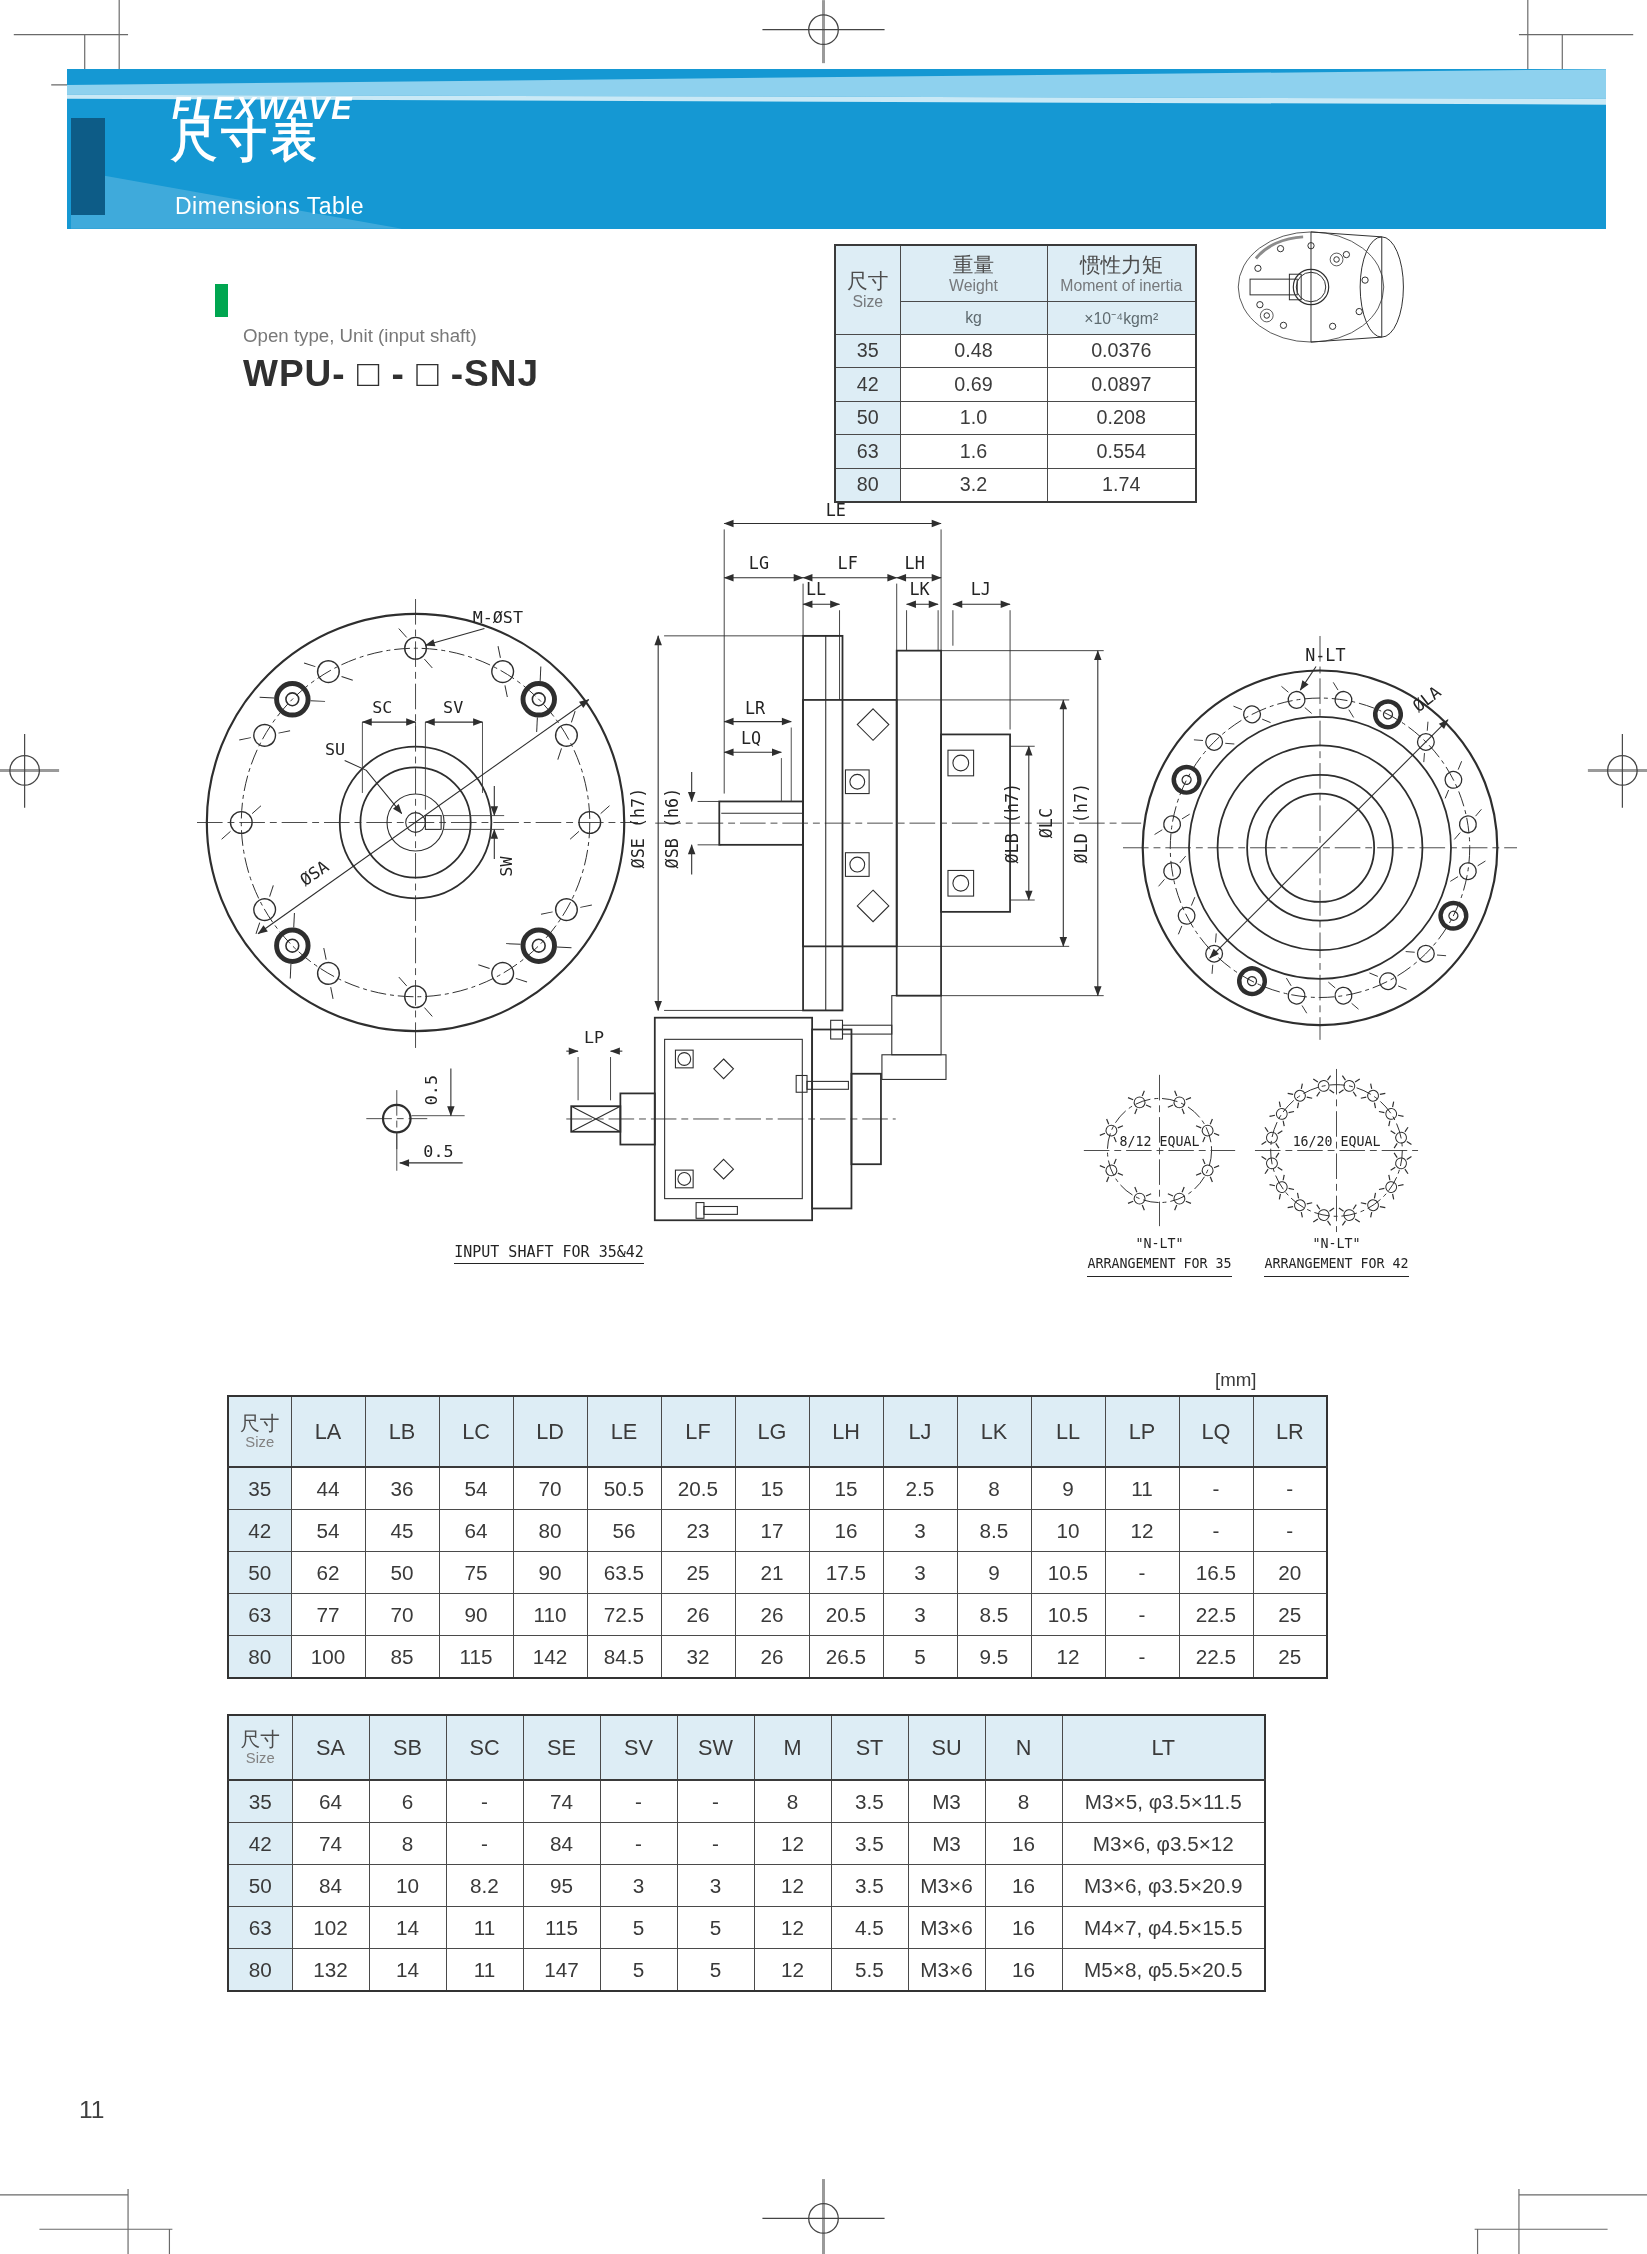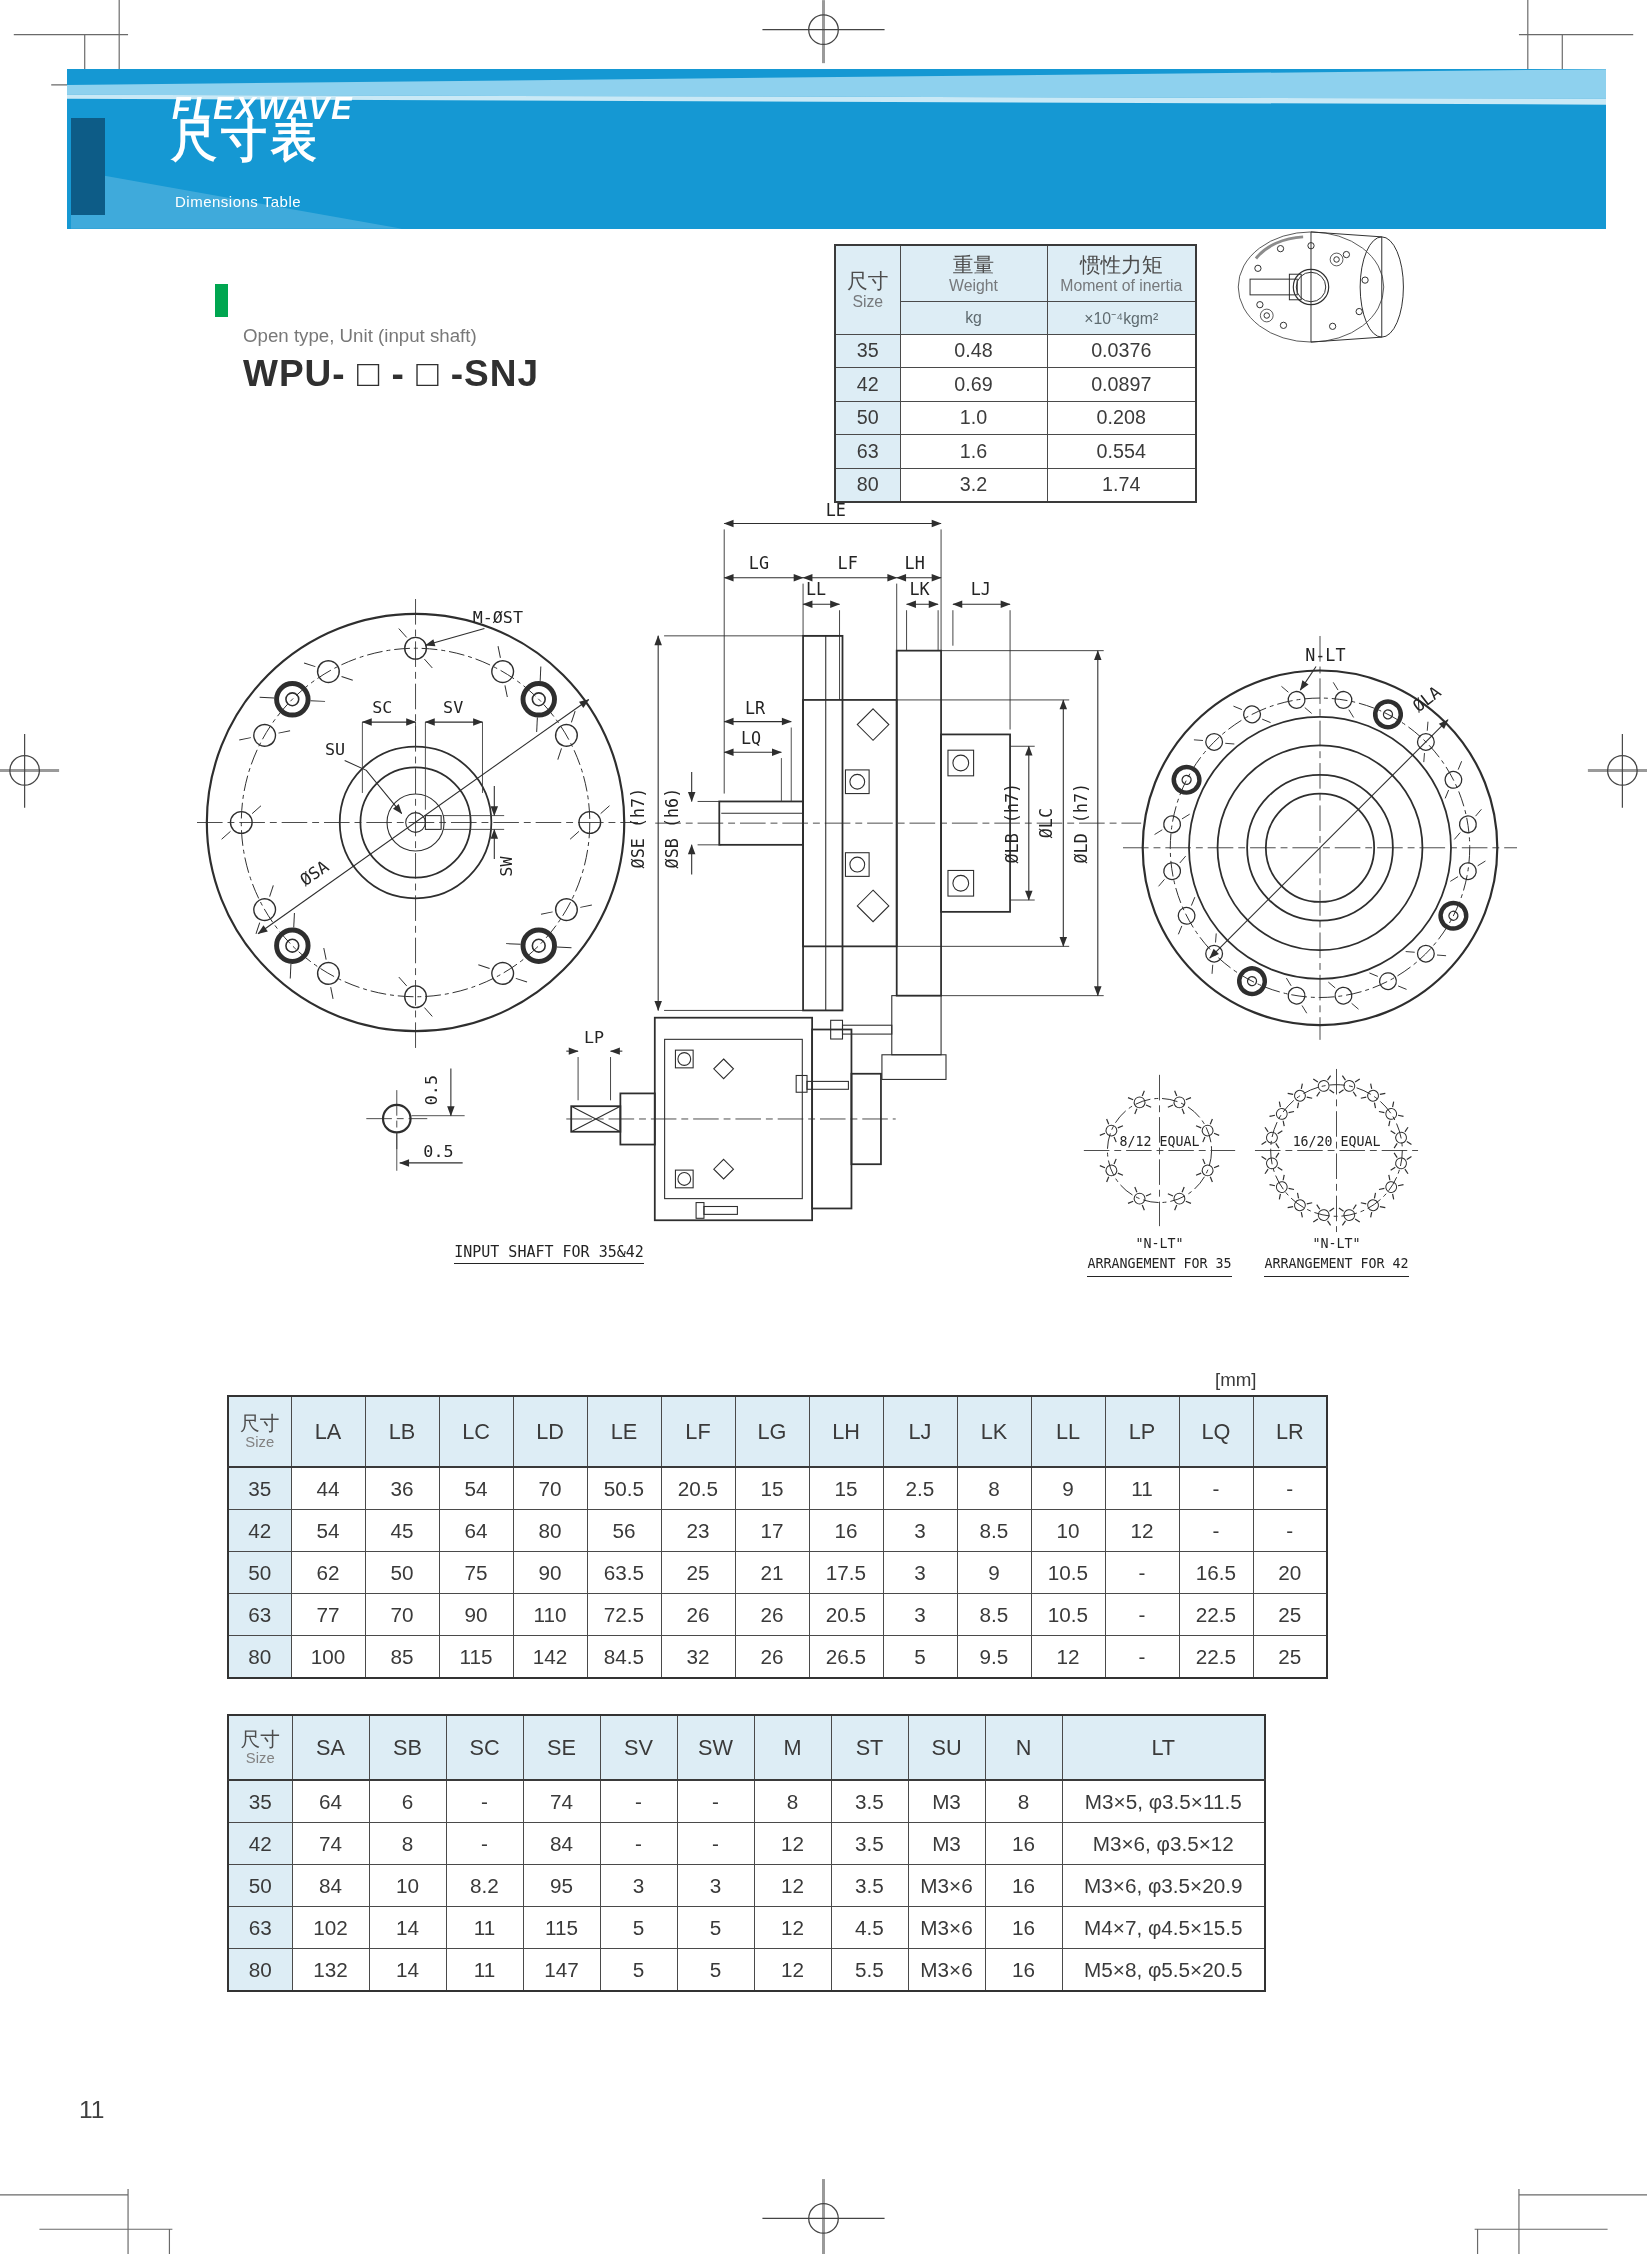--- a/index.html
+++ b/index.html
@@ -6,21 +6,21 @@
   .page{position:relative;width:1647px;height:2255px;background:#ffffff;
         font-family:"Liberation Sans",sans-serif;overflow:hidden;margin:0 auto}
 
   
   .banner{position:absolute;left:67px;top:69px;width:1539px;height:160px;background:#1598d3;overflow:hidden}
   .banner svg{position:absolute;left:0;top:0}
   .navy-block{position:absolute;left:71px;top:118px;width:34px;height:97px;background:#0d5c87}
   .brand{position:absolute;left:105px;top:21.7px;color:#fff;font-style:italic;font-weight:800;
          font-size:30.5px;letter-spacing:2px}
   .title-cn{position:absolute;left:104px;top:41px;color:#fff;font-weight:700;font-size:46px;letter-spacing:3.9px}
-  .title-en{position:absolute;left:108px;top:124px;color:#fff;font-size:15px;letter-spacing:0.5px}
+  .title-en{position:absolute;left:108px;top:124px;color:#fff;font-size:23px;letter-spacing:0.5px}
 
   
   .sec-bullet{position:absolute;left:215px;top:284px;width:12.8px;height:33px;background:#00a650}
   .sec-cn{position:absolute;left:239px;top:278px;font-size:30.5px;font-weight:700;color:#3a3a3a;letter-spacing:1px}
   .sec-en{position:absolute;left:243px;top:325px;font-size:18.7px;color:#787878}
   .model{position:absolute;left:243px;top:353px;font-size:37px;font-weight:800;color:#303030;letter-spacing:1px}
 
   
   .spec-wrap{position:absolute;left:834px;top:244px}
   table.spec{border-collapse:collapse;table-layout:fixed;border:2.2px solid #3a3a3a}

